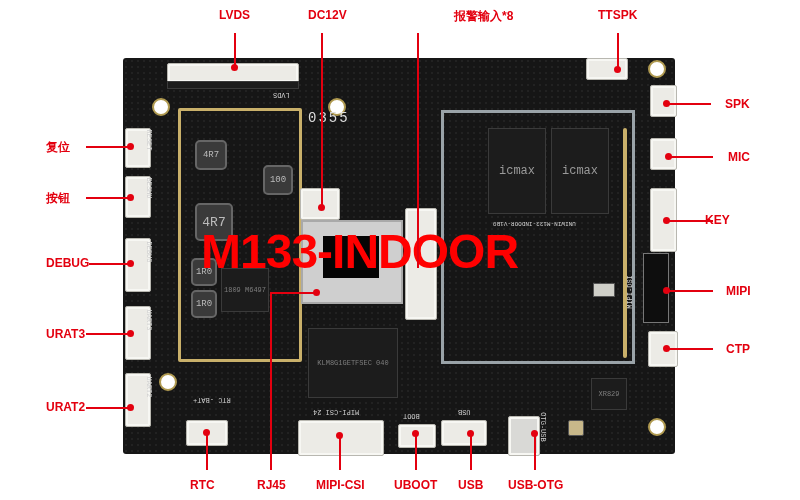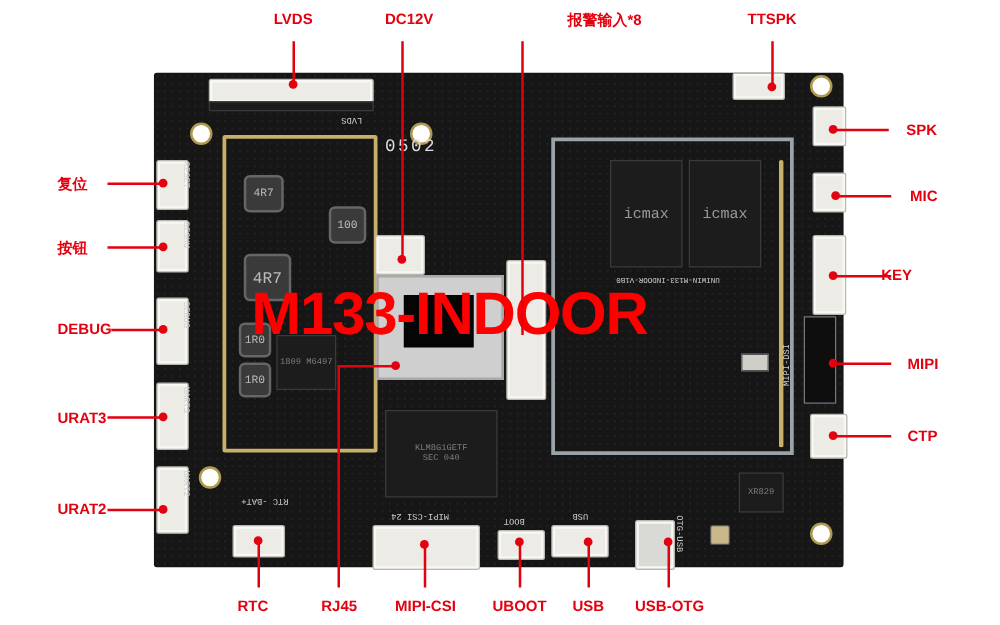--- a/index.html
+++ b/index.html
@@ -34,40 +34,40 @@
 
   <div class="gold-frame" style="left:55px;top:50px;width:118px;height:248px;"></div>
 
   <div class="silver-frame" style="left:318px;top:52px;width:188px;height:248px;"></div>
   <div class="gold-frame" style="left:500px;top:70px;width:0;height:230px;border-width:0 0 0 4px;"></div>
 
   <div class="conn" style="left:44px;top:5px;width:130px;height:18px;"></div>
   <div class="chip" style="left:44px;top:23px;width:130px;height:6px;"></div>
   <span class="silk" style="left:150px;top:33px;transform:rotate(180deg);">LVDS</span>
 
-  <span class="silk" style="left:185px;top:52px;font-size:14px;letter-spacing:2px;color:#ddd;">0502</span>
+  <span class="silk" style="left:185px;top:52px;font-size:14px;letter-spacing:2px;color:#ddd;">0355</span>
 
   <div class="inductor" style="left:72px;top:82px;width:28px;height:26px;">4R7</div>
   <div class="inductor" style="left:140px;top:107px;width:26px;height:26px;">100</div>
   <div class="inductor" style="left:72px;top:145px;width:34px;height:34px;font-size:13px;">4R7</div>
   <div class="inductor" style="left:68px;top:200px;width:22px;height:24px;">1R0</div>
   <div class="inductor" style="left:68px;top:232px;width:22px;height:24px;">1R0</div>
 
   <div class="chip" style="left:98px;top:210px;width:46px;height:42px;">1809 M6497</div>
 
   <div class="conn" style="left:177px;top:130px;width:38px;height:30px;"></div>
 
 
   <div class="rj45" style="left:178px;top:162px;width:98px;height:80px;">
     <div class="rj45-hole" style="left:20px;top:14px;width:56px;height:42px;"></div>
   </div>
 
   <div class="conn" style="left:282px;top:150px;width:30px;height:110px;"></div>
 
-  <div class="chip" style="left:185px;top:270px;width:88px;height:68px;flex-direction:column;">
+  <div class="chip" style="left:185px;top:270px;width:88px;height:68px;flex-direction:row;">
     <span>KLM8G1GETF</span>
     <span>SEC 040</span>
   </div>
 
   <div class="chip" style="left:365px;top:70px;width:56px;height:84px;font-size:12px;color:#9a9a9a;">icmax</div>
   <div class="chip" style="left:428px;top:70px;width:56px;height:84px;font-size:12px;color:#9a9a9a;">icmax</div>
   <span class="silk" style="left:370px;top:162px;transform:rotate(180deg);font-size:6px;">UNIWIN-M133-INDOOR-V1B0</span>
 
 
   <div class="smd" style="left:470px;top:225px;width:20px;height:12px;background:#cfcfc8;"></div>

